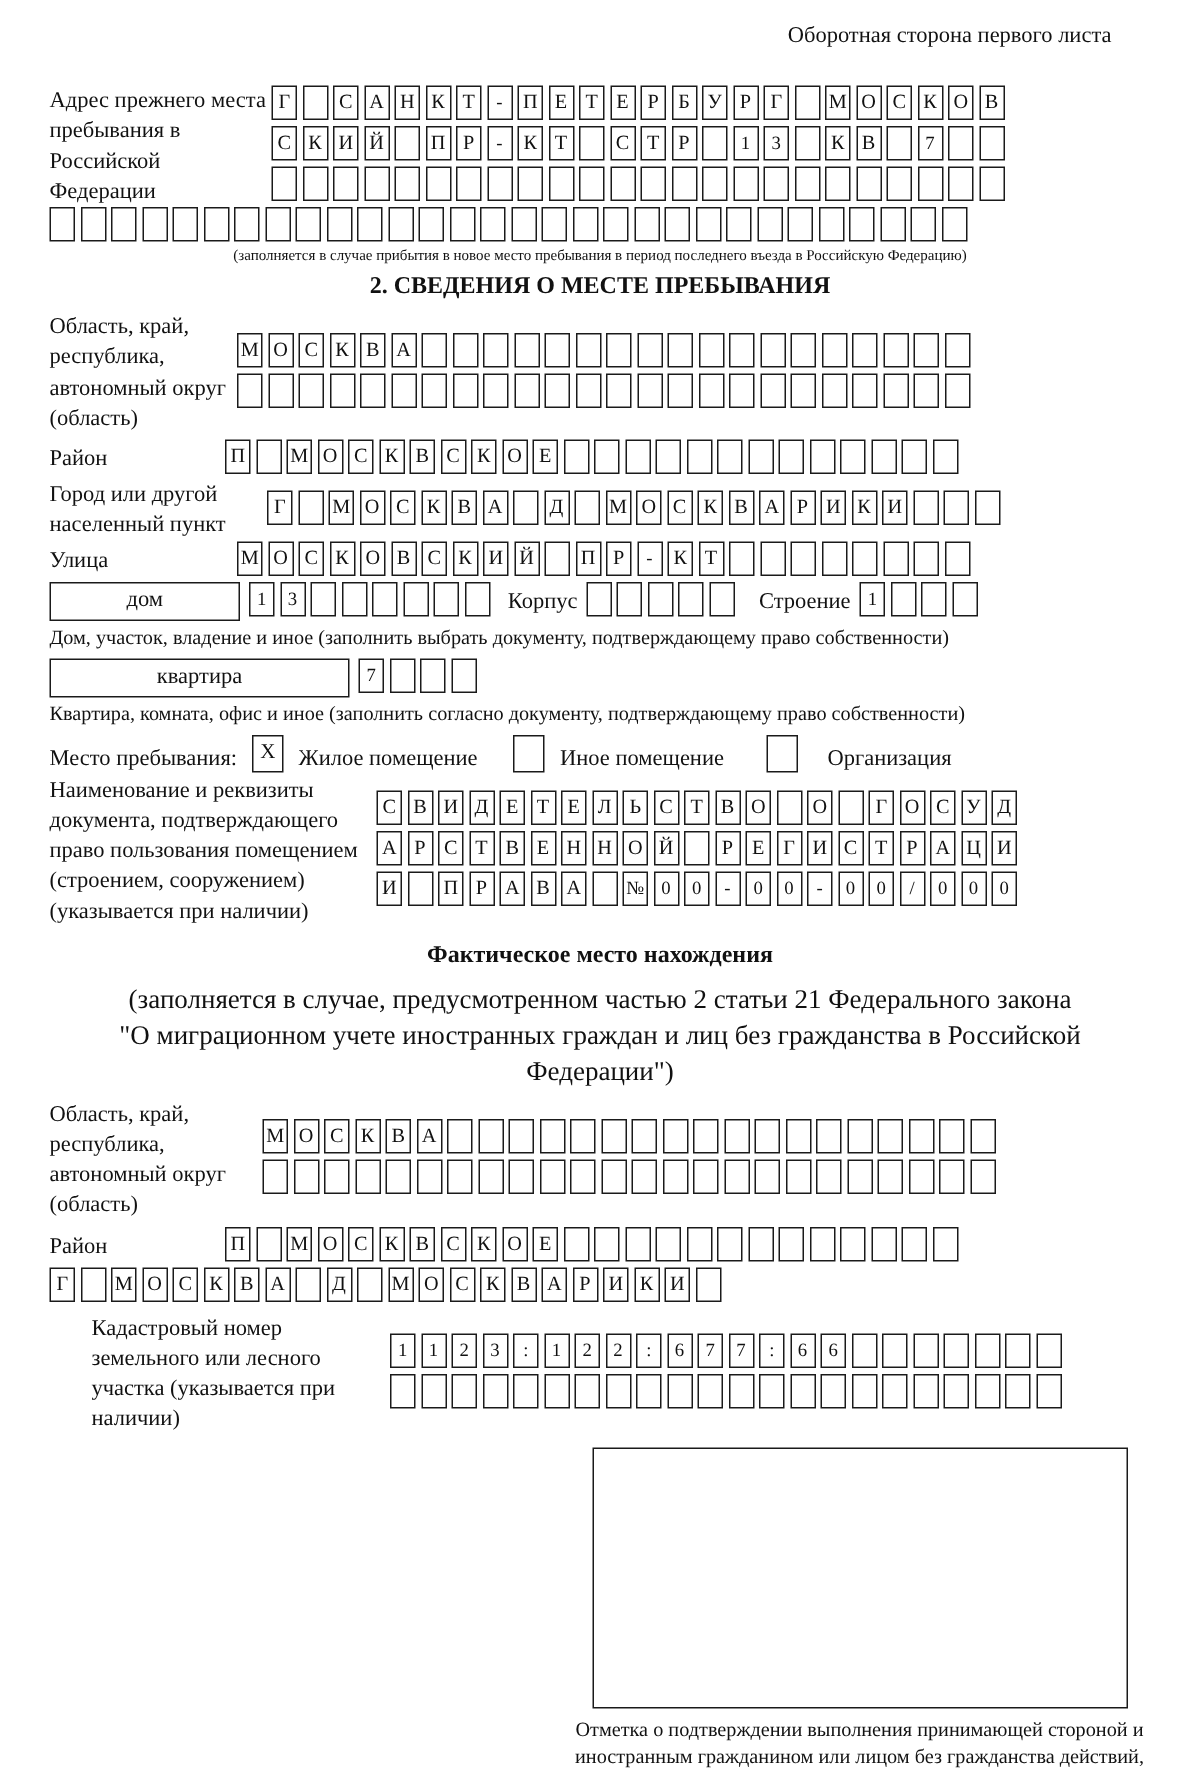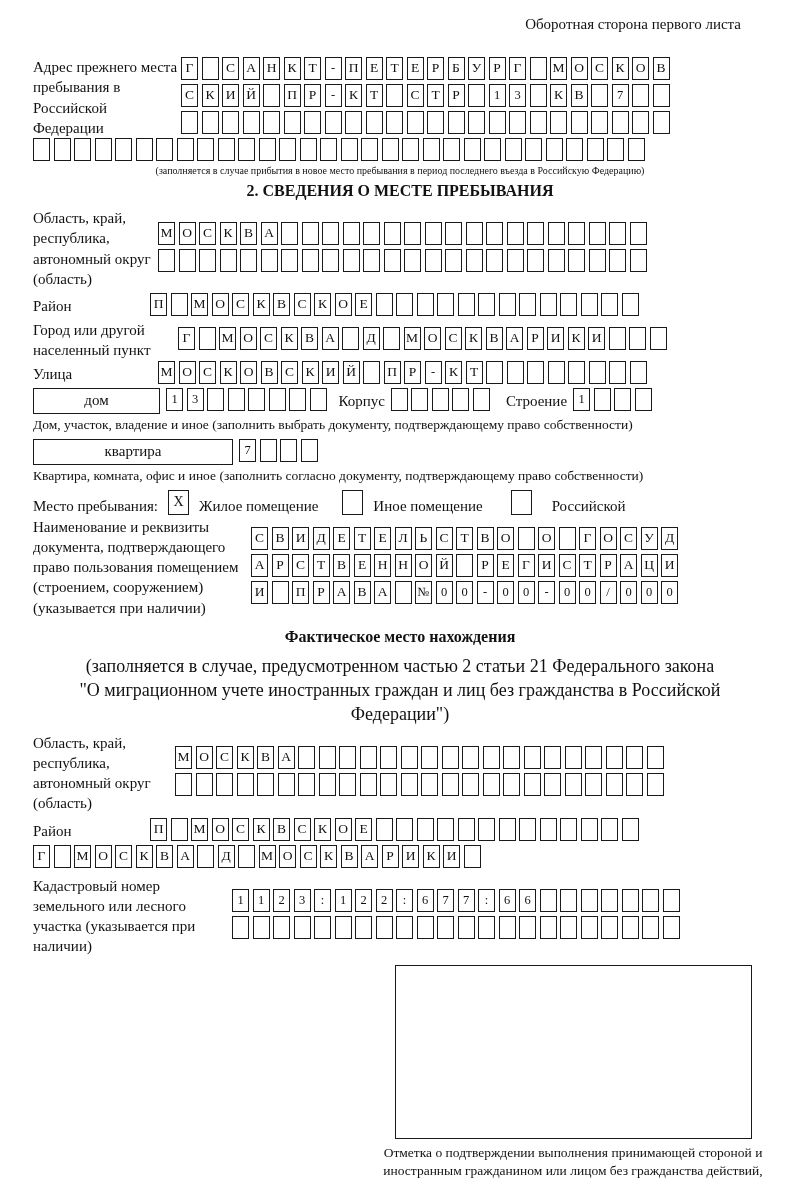--- a/index.html
+++ b/index.html
@@ -23,21 +23,21 @@
     border:1.5px solid #1a1a1a;
     font-size:13.5px; line-height:20px; text-align:center;
   }
   .cell-num { font-size:12.5px; }
 
   .note { text-align:center; font-size:10px; margin:2px 0 6px 0; }
   .sec-title { text-align:center; font-size:16px; font-weight:bold; margin:4px 0 8px 0; }
 
   .w148{width:148px;} .w125{width:125px;} .w117{width:117px;}
   .w145{width:145px;} .w218{width:218px;} .w142{width:142px;}
-  .w195{width:195px;} .w199{width:199px;}
+  .w195{width:195px;} .w199{width:199px;margin-left:28px;}
 
   .inline-label { font-size:15px; line-height:26px; flex:none; }
   .widebox {
     border:1.6px solid #1a1a1a; height:26px; flex:none;
     text-align:center; font-size:15px; line-height:23px;
   }
   .houserow, .aptrow { display:flex; align-items:flex-start; gap:6px; margin-bottom:3px; }
   .houserow .cellrow, .aptrow .cellrow { margin-bottom:0; }
   .caption { font-size:13.5px; margin:1px 0 6px 0; }
 
@@ -374,21 +374,21 @@
   </div>
   <div class="caption">Квартира, комната, офис и иное (заполнить согласно документу, подтверждающему право собственности)</div>
 
   <div class="stayrow">
     <span>Место пребывания:</span>
     <span class="checkbox">X</span>
     <span>Жилое помещение</span>
     <span class="checkbox" style="margin-left:14px;"></span>
     <span>Иное помещение</span>
     <span class="checkbox" style="margin-left:18px;"></span>
-    <span style="margin-left:10px;">Российской</span>
+    <span style="margin-left:10px;">Организация</span>
   </div>
 
   <div class="block">
     <div class="lbl w218">Наименование и реквизиты документа, подтверждающего право пользования помещением (строением, сооружением) (указывается при наличии)</div>
     <div class="stack">
       <div class="cellrow">
           <div class="cell">С</div>
           <div class="cell">В</div>
           <div class="cell">И</div>
           <div class="cell">Д</div>

